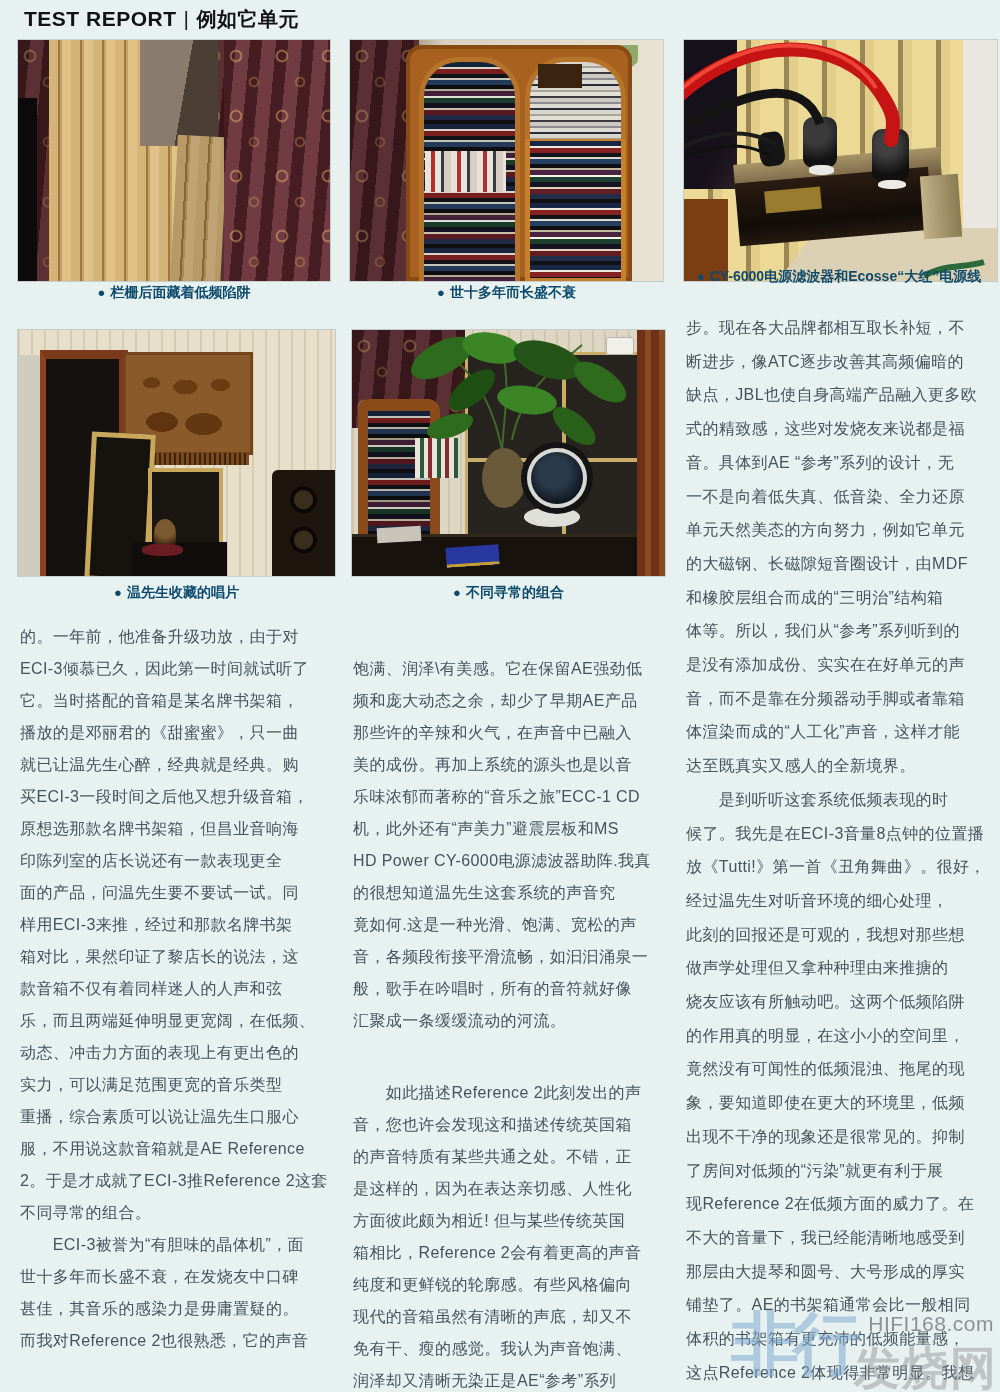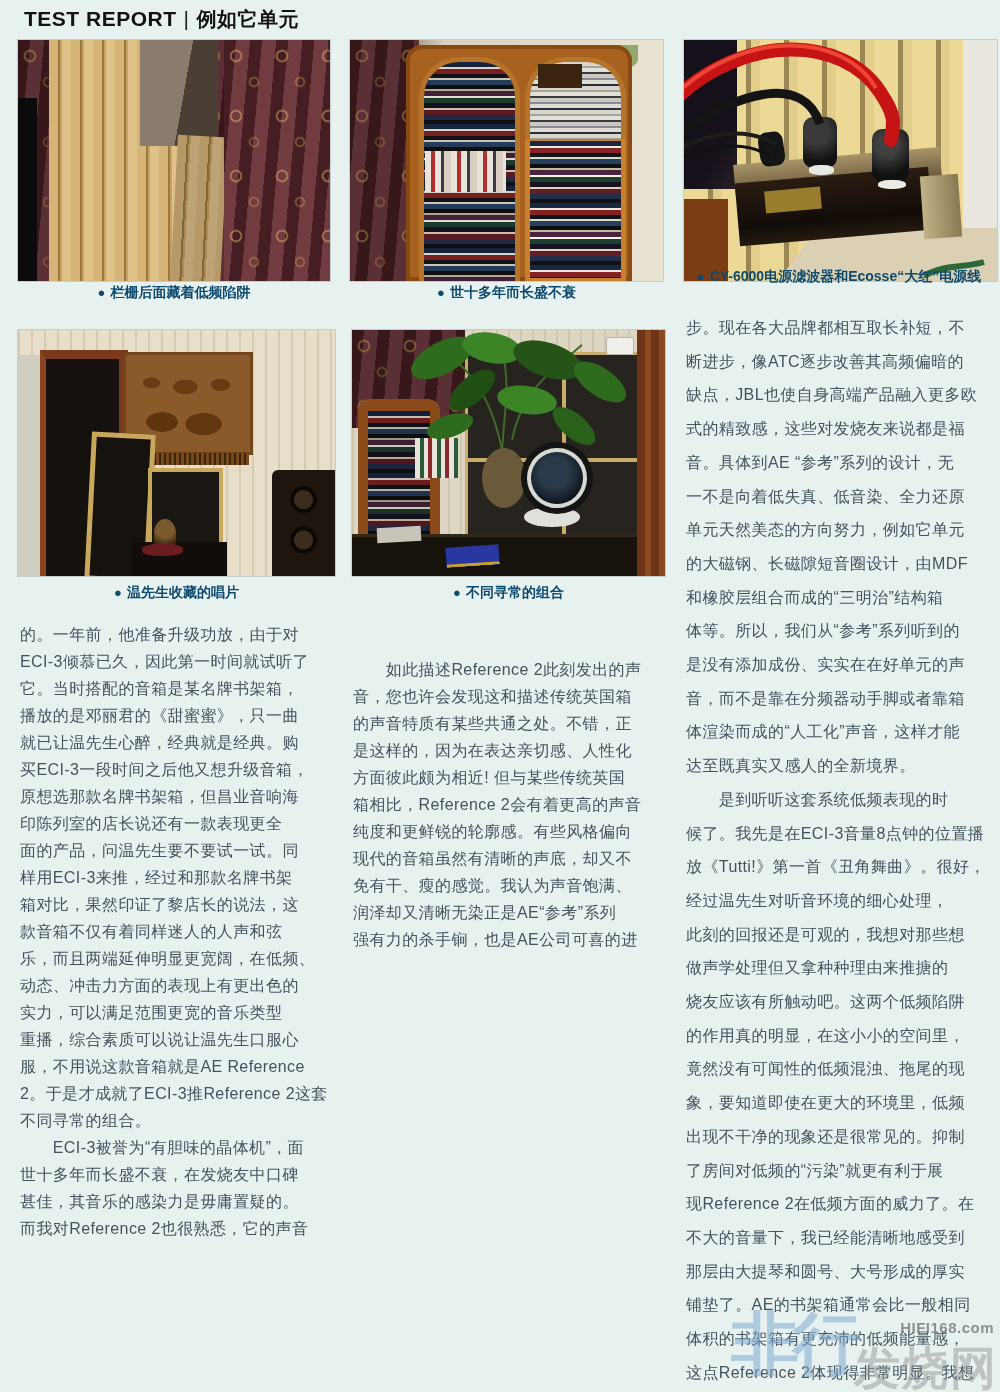--- a/index.html
+++ b/index.html
@@ -41,29 +41,29 @@
       #ccc8be 12px 16px,#8a8a92 16px 18px,#dedbd2 18px 22px,#2a2e3a 22px 24px)}
   
   .cap{font-size:14px;font-weight:bold;color:#0c4a6e;text-align:center;white-space:nowrap;}
   .cap .bullet{font-size:13px;margin-right:5px;}
   .cap1{left:18px;top:284px;width:312px;}
   .cap2{left:350px;top:284px;width:313px;}
   .cap3{left:678px;top:268px;width:322px;}
   .cap4{left:18px;top:584px;width:317px;}
   .cap5{left:352px;top:584px;width:313px;}
   
-  .coltext{font-size:16px;line-height:27px;color:#45535d;letter-spacing:.4px;white-space:pre-line;}
+  .coltext{font-size:16px;line-height:32px;color:#45535d;letter-spacing:.4px;white-space:pre-line;}
   .col-left{left:20px;top:621px;width:326px;}
   .col-mid{left:353px;top:621px;width:326px;}
   .col-right{left:686px;top:311px;width:316px;line-height:33.7px;}
   .col-mid .p2{margin-top:8px;}
   
   .wm{pointer-events:none;}
   .wm-logo{right:145px;bottom:2px;font-size:68px;font-weight:bold;color:rgba(125,170,210,.55);letter-spacing:-6px;}
-  .wm-site{right:6px;bottom:56px;font-size:15px;font-weight:bold;color:rgba(115,120,125,.8);letter-spacing:.5px;}
+  .wm-site{right:6px;bottom:56px;font-size:21px;font-weight:normal;color:rgba(115,120,125,.8);letter-spacing:.5px;}
   .wm-name{right:2px;bottom:-8px;font-size:46px;font-weight:bold;color:rgba(140,140,140,.45);letter-spacing:2px;}
 </style>
 </head>
 <body>
 
 <div class="abs header">
   <span>TEST REPORT</span><span class="sep">|</span><span class="cn">例如它单元</span>
 </div>
 
 <div class="abs photo ph1">
@@ -184,20 +184,32 @@
 实力，可以满足范围更宽的音乐类型
 重播，综合素质可以说让温先生口服心
 服，不用说这款音箱就是AE Reference
 2。于是才成就了ECI-3推Reference 2这套
 不同寻常的组合。
 　　ECI-3被誉为“有胆味的晶体机”，面
 世十多年而长盛不衰，在发烧友中口碑
 甚佳，其音乐的感染力是毋庸置疑的。
 而我对Reference 2也很熟悉，它的声音</div>
 <div class="abs coltext col-mid">
+  <div class="p1">饱满、润泽\有美感。它在保留AE强劲低
+频和庞大动态之余，却少了早期AE产品
+那些许的辛辣和火气，在声音中已融入
+美的成份。再加上系统的源头也是以音
+乐味浓郁而著称的“音乐之旅”ECC-1 CD
+机，此外还有“声美力”避震层板和MS
+HD Power CY-6000电源滤波器助阵.我真
+的很想知道温先生这套系统的声音究
+竟如何.这是一种光滑、饱满、宽松的声
+音，各频段衔接平滑流畅，如汩汩涌泉一
+般，歌手在吟唱时，所有的音符就好像
+汇聚成一条缓缓流动的河流。</div>
   <div class="p2">　　如此描述Reference 2此刻发出的声
 音，您也许会发现这和描述传统英国箱
 的声音特质有某些共通之处。不错，正
 是这样的，因为在表达亲切感、人性化
 方面彼此颇为相近! 但与某些传统英国
 箱相比，Reference 2会有着更高的声音
 纯度和更鲜锐的轮廓感。有些风格偏向
 现代的音箱虽然有清晰的声底，却又不
 免有干、瘦的感觉。我认为声音饱满、
 润泽却又清晰无染正是AE“参考”系列

